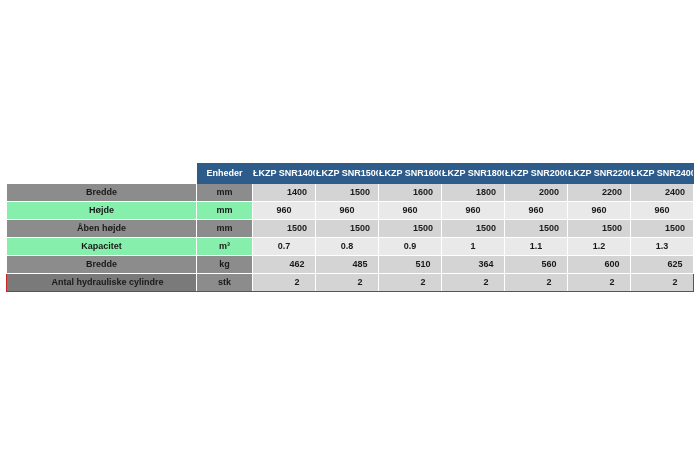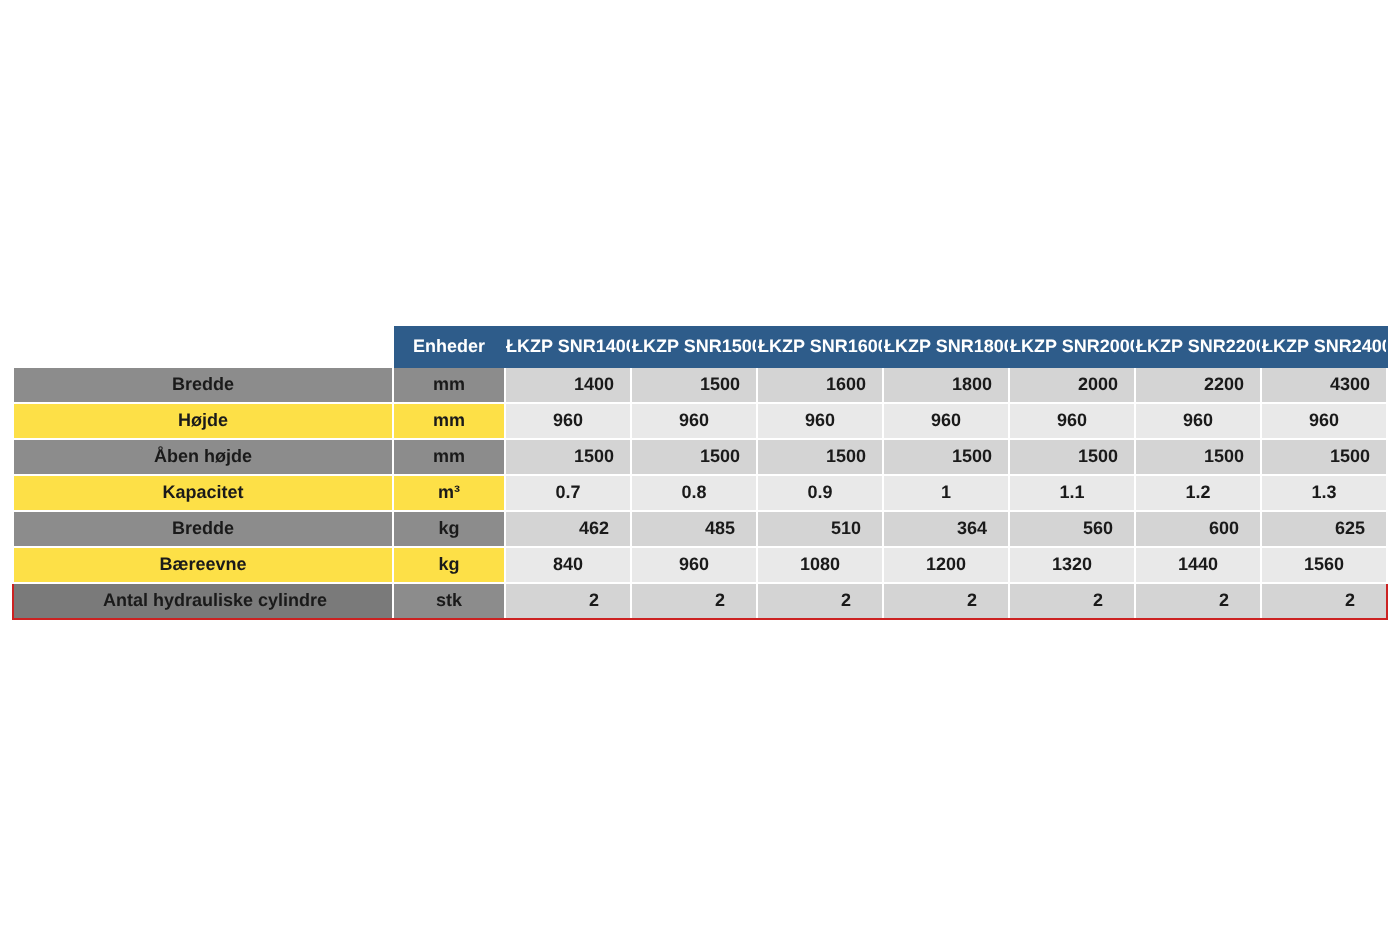--- a/index.html
+++ b/index.html
@@ -67,21 +67,21 @@
     font-size: 9px;
   }
   td.unit {
     background: #8c8c8c;
     color: #ffffff;
     font-size: 9px;
   }
   tr.odd td.val { background: #d4d4d4; padding-left: 26px; }
   tr.even td.val { background: #e9e9e9; }
   tr.odd td.label, tr.odd td.unit { background: #8c8c8c; }
-  tr.even td.label, tr.even td.unit { background: #fde047; }
+  tr.even td.label, tr.even td.unit { background: #86efac; }
 
   
   tr.last td {
     border-bottom: 1px solid #cc2222;
     border-top: 1px solid #cc2222;
   }
   tr.last td.label {
     background: #7a7a7a;
     border-left: 1px solid #cc2222;
     padding-left: 12px;
@@ -121,21 +121,21 @@
 
       <tr class="odd">
         <td class="label">Bredde</td>
         <td class="unit">mm</td>
         <td class="val">1400</td>
         <td class="val">1500</td>
         <td class="val">1600</td>
         <td class="val">1800</td>
         <td class="val">2000</td>
         <td class="val">2200</td>
-        <td class="val">4300</td>
+        <td class="val">2400</td>
       </tr>
 
       <tr class="even">
         <td class="label">Højde</td>
         <td class="unit">mm</td>
         <td class="val">960</td>
         <td class="val">960</td>
         <td class="val">960</td>
         <td class="val">960</td>
         <td class="val">960</td>
@@ -172,31 +172,20 @@
         <td class="unit">kg</td>
         <td class="val">462</td>
         <td class="val">485</td>
         <td class="val">510</td>
         <td class="val">364</td>
         <td class="val">560</td>
         <td class="val">600</td>
         <td class="val">625</td>
       </tr>
 
-      <tr class="even">
-        <td class="label">Bæreevne</td>
-        <td class="unit">kg</td>
-        <td class="val">840</td>
-        <td class="val">960</td>
-        <td class="val">1080</td>
-        <td class="val">1200</td>
-        <td class="val">1320</td>
-        <td class="val">1440</td>
-        <td class="val">1560</td>
-      </tr>
 
       <tr class="odd last">
         <td class="label">Antal hydrauliske cylindre</td>
         <td class="unit">stk</td>
         <td class="val">2</td>
         <td class="val">2</td>
         <td class="val">2</td>
         <td class="val">2</td>
         <td class="val">2</td>
         <td class="val">2</td>

